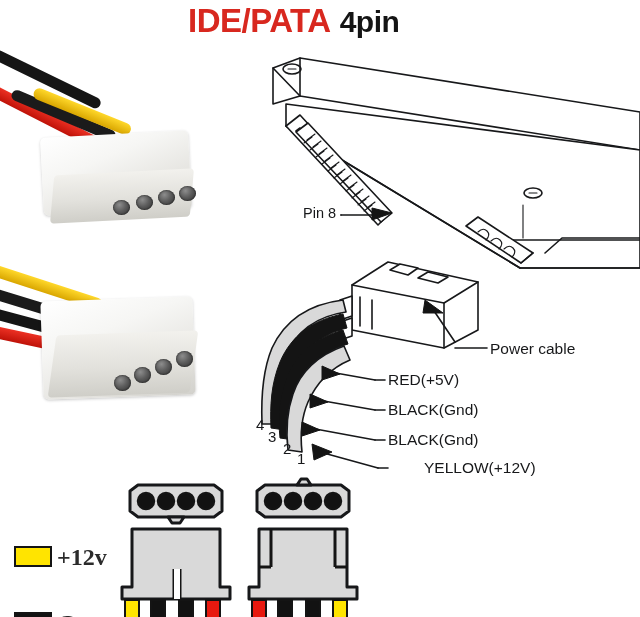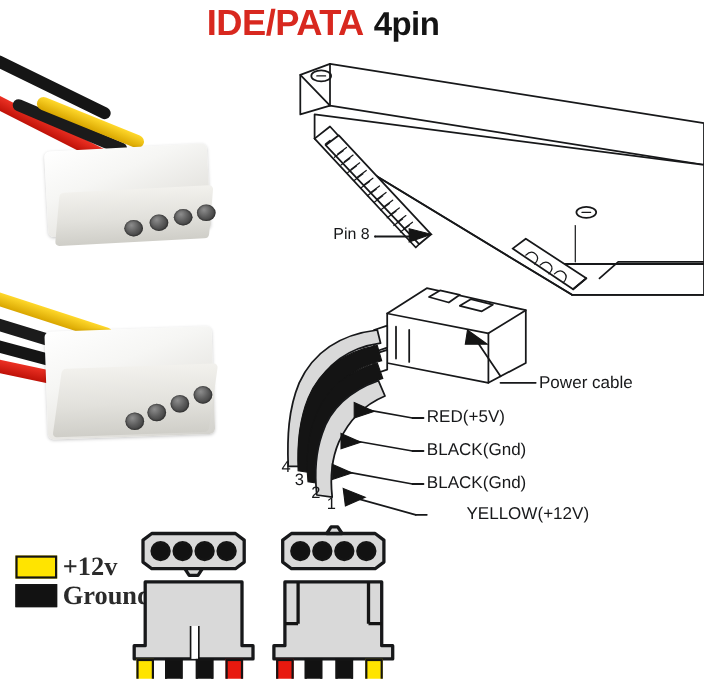--- a/index.html
+++ b/index.html
@@ -35,21 +35,21 @@
   .fill-k{fill:#141414;stroke:#141414;stroke-width:1;}
   .lead{fill:none;stroke:#17181a;stroke-width:1.6;stroke-linecap:round;}
 
   .lbl{position:absolute;font-size:15.5px;color:#17181a;white-space:nowrap;
        font-family:"Liberation Sans",sans-serif;}
   .pinnum{position:absolute;font-size:15px;color:#17181a;font-family:"Liberation Sans",sans-serif;}
   .pin1lbl{position:absolute;font-size:14.5px;color:#17181a;white-space:nowrap;}
 
   
   #legend{position:absolute;left:14px;top:503px;}
-  .leg-row{display:flex;align-items:center;height:25px;margin-bottom:1px;}
+  .leg-row{display:flex;align-items:center;height:25px;margin-bottom:1px;margin-top:41px;}
   .sw{width:38px;height:21px;border:2px solid #141414;box-sizing:border-box;margin-right:5px;}
   .leg-txt{font-family:"Liberation Serif",serif;font-size:24px;font-weight:bold;color:#2b2b2b;line-height:24px;}
 
   
   .conn{position:absolute;}
   .dwire{position:absolute;border:2px solid #141414;box-sizing:border-box;}
 </style>
 </head>
 <body>
 

